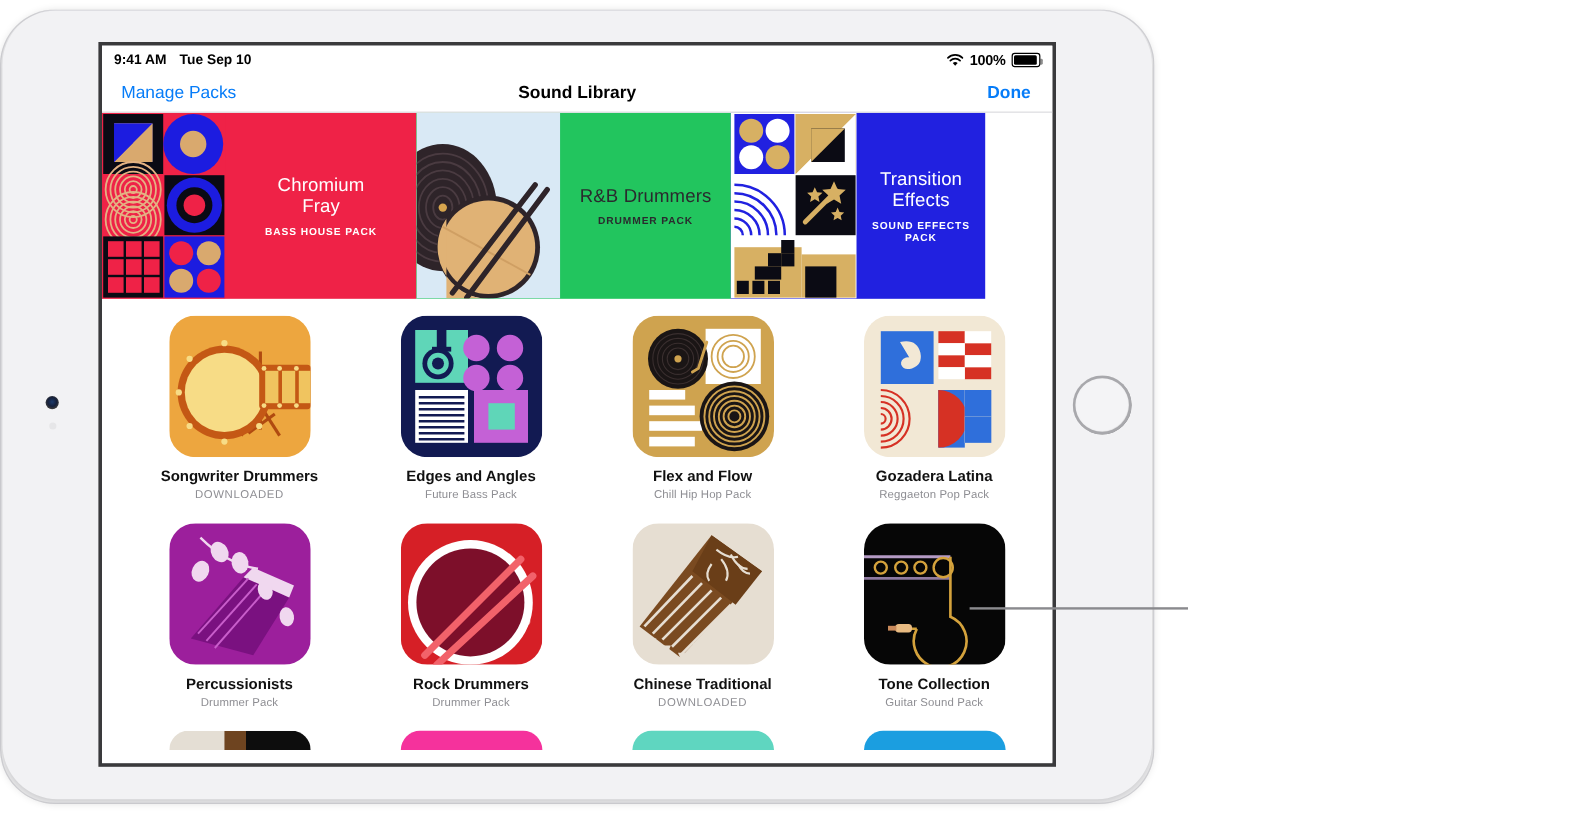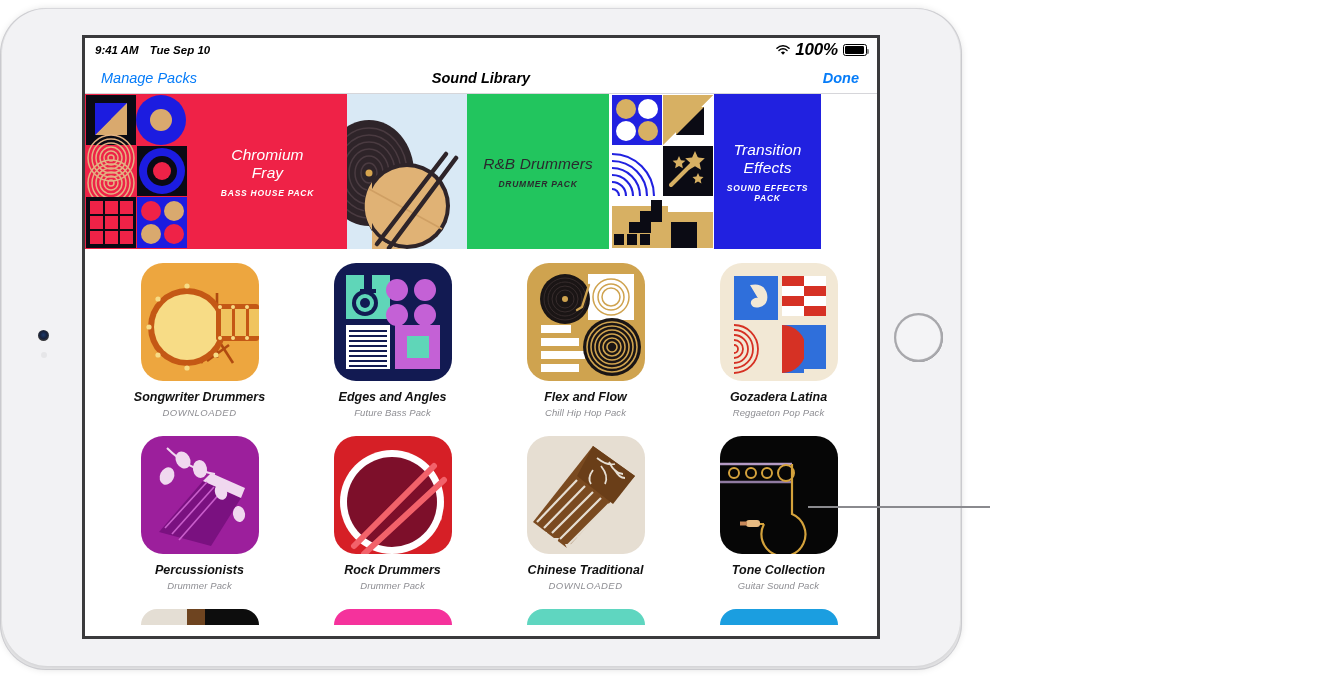--- a/index.html
+++ b/index.html
@@ -59,42 +59,41 @@
   }
 
   
   #screen {
     position: absolute;
     left: 85px; top: 38px;
     width: 792px; height: 598px;
     background: #ffffff;
     overflow: hidden;
     box-shadow: 0 0 0 3px #3a3a3c;
-    font-style: italic;
   }
 
   
   #status-bar {
     position: relative;
     height: 24px;
     background: #ffffff;
     display: flex;
     align-items: center;
     padding: 0 10px;
     font-size: 11.5px;
     font-weight: bold;
     color: #000;
   }
   #status-time { margin-right: 11px; }
   #status-right {
     position: absolute; right: 10px; top: 0;
     height: 24px; display: flex; align-items: center; gap: 5px;
   }
   .wifi-icon { display: block; }
-  #battery-pct { font-size: 17px; font-weight: bold; letter-spacing: -0.2px; }
+  #battery-pct { font-size: 12px; font-weight: bold; letter-spacing: -0.2px; }
   #battery-shell {
     position: relative;
     width: 24px; height: 11.5px;
     border: 1.2px solid #000;
     border-radius: 2.6px;
   }
   #battery-fill {
     position: absolute; left: 1.2px; top: 1.2px;
     width: 19.1px; height: 7.1px;
     background: #000; border-radius: 1.3px;

